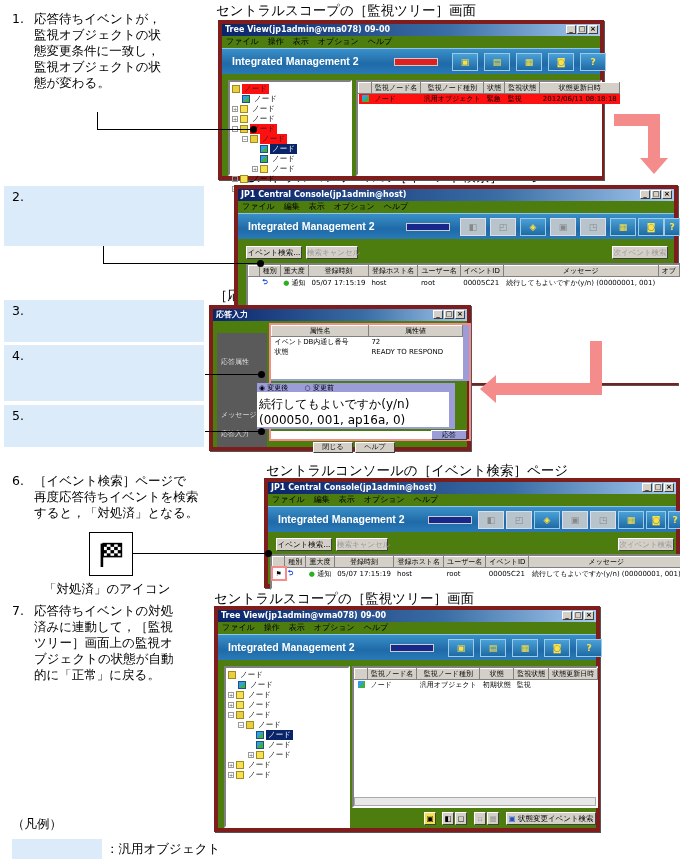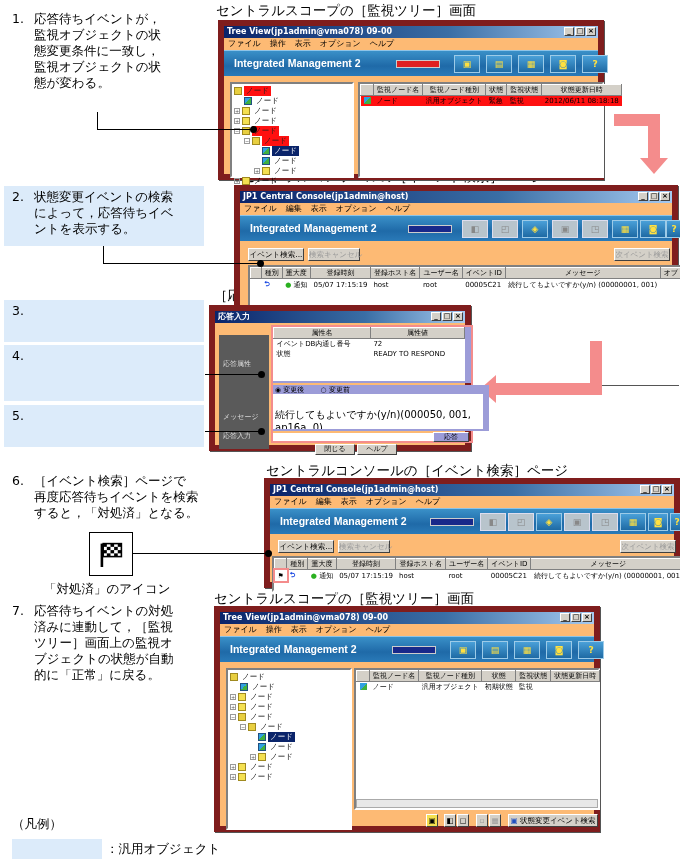--- a/index.html
+++ b/index.html
@@ -4,21 +4,21 @@
 <style>
 *{box-sizing:border-box;margin:0;padding:0}
 body{width:680px;height:863px;background:#fff;position:relative;overflow:hidden;font-family:"DejaVu Sans",sans-serif;color:#000}
 .step{position:absolute;left:4px;font-size:12.5px;line-height:16px;padding:3px 6px 3px 8px}
 .step .num{position:absolute;left:8px;top:3px}
 .step .txt{display:block;padding-left:22px;white-space:pre-line}
 .step.user{background:#dcebfa}
 .caption{position:absolute;font-size:13.5px;line-height:16px;white-space:nowrap}
 .line{position:absolute;background:#000}
 .dot{position:absolute;width:7px;height:7px;border-radius:50%;background:#000}
-.win{position:absolute;background:#fdba74;border:6px solid #7f1d1d;box-shadow:1px 1px 0 #555}
+.win{position:absolute;background:#4d7c0f;border:4px solid #7f1d1d;box-shadow:1px 1px 0 #555}
 .titlebar{height:12px;background:linear-gradient(90deg,#0a246a,#3a6ea5 60%,#a6caf0);color:#fff;font-size:8px;font-weight:bold;line-height:12px;padding-left:3px;white-space:nowrap;overflow:hidden;position:relative}
 .titlebar .ctrls{position:absolute;right:2px;top:1px;display:flex;gap:1px}
 .titlebar .ctrls span{width:10px;height:9px;background:#d4d0c8;border:1px solid #fff;border-right-color:#404040;border-bottom-color:#404040;font-size:7px;line-height:7px;color:#000;text-align:center}
 .menubar{height:12px;font-size:8px;line-height:12px;padding-left:4px;white-space:nowrap}
 .menubar span{margin-right:9px}
 .banner{height:26px;background:linear-gradient(180deg,#3a90c8,#1f6aa8 60%,#2a7ab8);position:relative;border-top:1px solid #8ec4e8}
 .banner .brand{position:absolute;left:10px;top:6px;color:#fff;font-size:10.5px;font-weight:bold;font-family:"Liberation Sans",sans-serif}
 .banner .prog{position:absolute;top:9px;width:44px;height:8px;background:#18288a;border:1px solid #ccc}
 .banner .prog.red{background:#e02020}
 .banner .tb{position:absolute;top:4px;width:26px;height:18px;border:1px solid #9ccbe8;background:linear-gradient(180deg,#4aa0d8,#1e6aa4);display:flex;align-items:center;justify-content:center;font-size:9px;color:#ffe040;font-weight:bold}
@@ -52,23 +52,20 @@
 <div class="step" style="top:8px;width:200px">
   <span class="num">1.</span>
   <span class="txt">応答待ちイベントが，
 監視オブジェクトの状
 態変更条件に一致し，
 監視オブジェクトの状
 態が変わる。</span>
 </div>
 <div class="step user" style="top:186px;width:200px;height:60px">
   <span class="num">2.</span>
-  <span class="txt">状態変更イベントの検索
-によって，応答待ちイベ
-ントを表示する。</span>
 </div>
 <div class="step user" style="top:300px;width:200px;height:42px">
   <span class="num">3.</span>
 </div>
 <div class="step user" style="top:345px;width:200px;height:56px">
   <span class="num">4.</span>
 </div>
 <div class="step user" style="top:405px;width:200px;height:42px">
   <span class="num">5.</span>
 </div>
@@ -306,26 +303,26 @@
               <td>72</td>
             </tr>
         <tr>
               <td>状態</td>
               <td>READY TO RESPOND</td>
             </tr>
           </tbody>
         </table>
     </div>
   </div>
-  <div class="lav" style="position:absolute;left:58px;top:74px;width:216px;height:46px">
+  <div class="lav" style="position:absolute;left:44px;top:74px;width:198px;height:46px">
     <div style="font-size:7px;height:9px;padding-left:2px">
       <span>◉ <span>変更後</span></span>
       <span style="margin-left:14px">○ <span>変更前</span></span>
     </div>
-    <div style="position:absolute;left:0;top:9px;right:6px;bottom:2px;background:#fff;font-size:10px;padding:14px 2px;overflow:hidden">続行してもよいですか(y/n)(000050, 001, ap16a, 0)</div>
+    <div style="position:absolute;left:0;top:9px;right:6px;bottom:2px;background:#fff;font-size:12px;padding:4px 2px;overflow:hidden">続行してもよいですか(y/n)(000050, 001, ap16a, 0)</div>
   </div>
   <div style="position:absolute;left:58px;top:122px;width:160px;height:8px;background:#fff"></div>
   <div class="btn lav" style="left:218px;top:121px;width:36px;height:10px;line-height:8px;font-size:7px">応答</div>
   <div class="btn" style="left:100px;top:133px;width:40px;height:11px;line-height:9px;font-size:7px">閉じる</div>
   <div class="btn" style="left:142px;top:133px;width:40px;height:11px;line-height:9px;font-size:7px">ヘルプ</div>
 </div>
 
 <div class="line" style="left:205px;top:374px;width:56px;height:1px"></div>
 <div class="dot" style="left:258px;top:371px"></div>
 <div class="line" style="left:205px;top:431px;width:56px;height:1px"></div>

